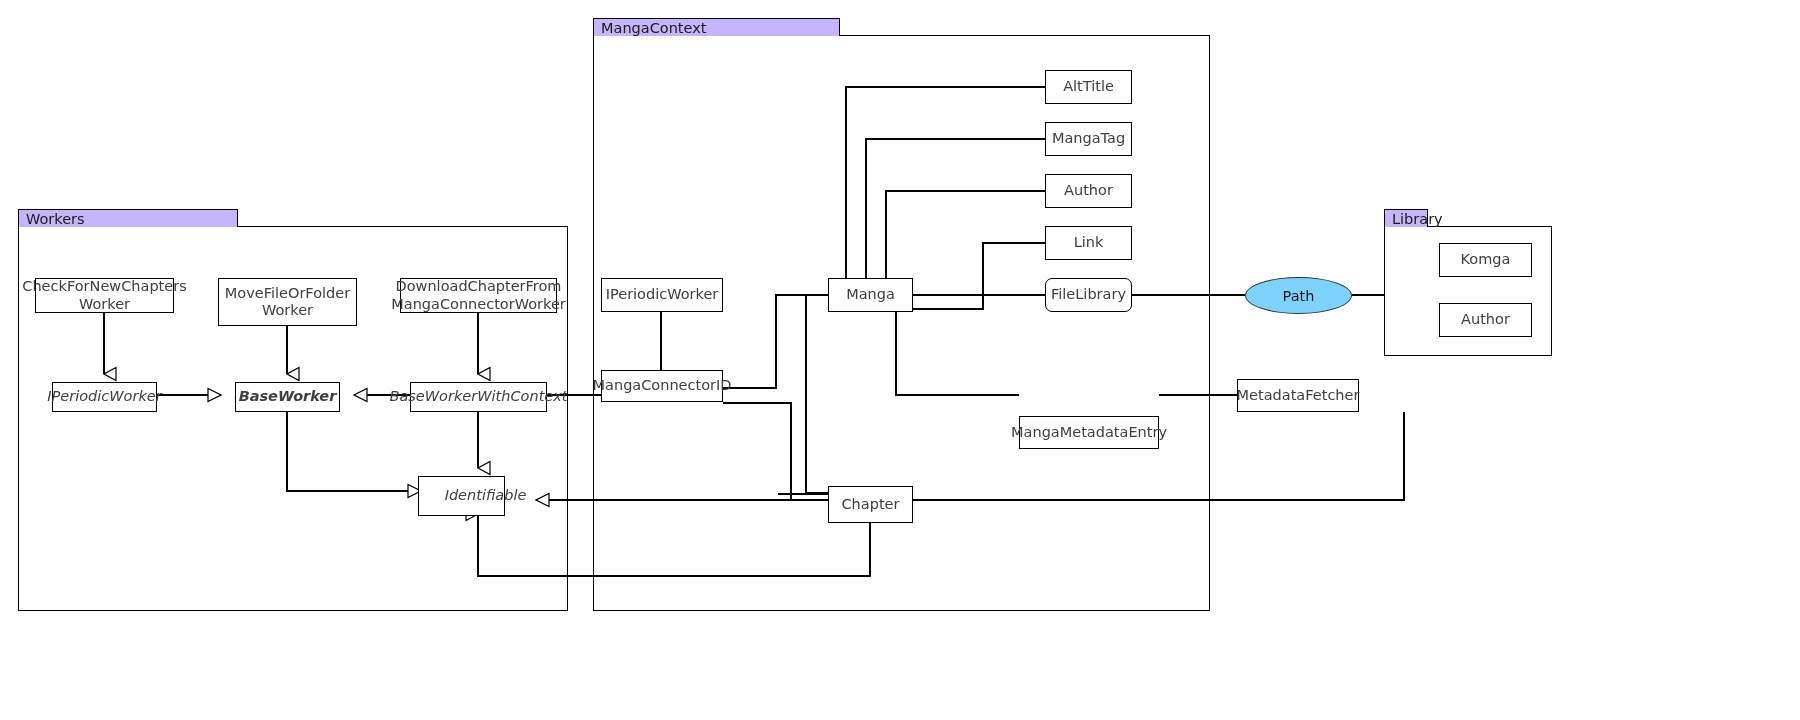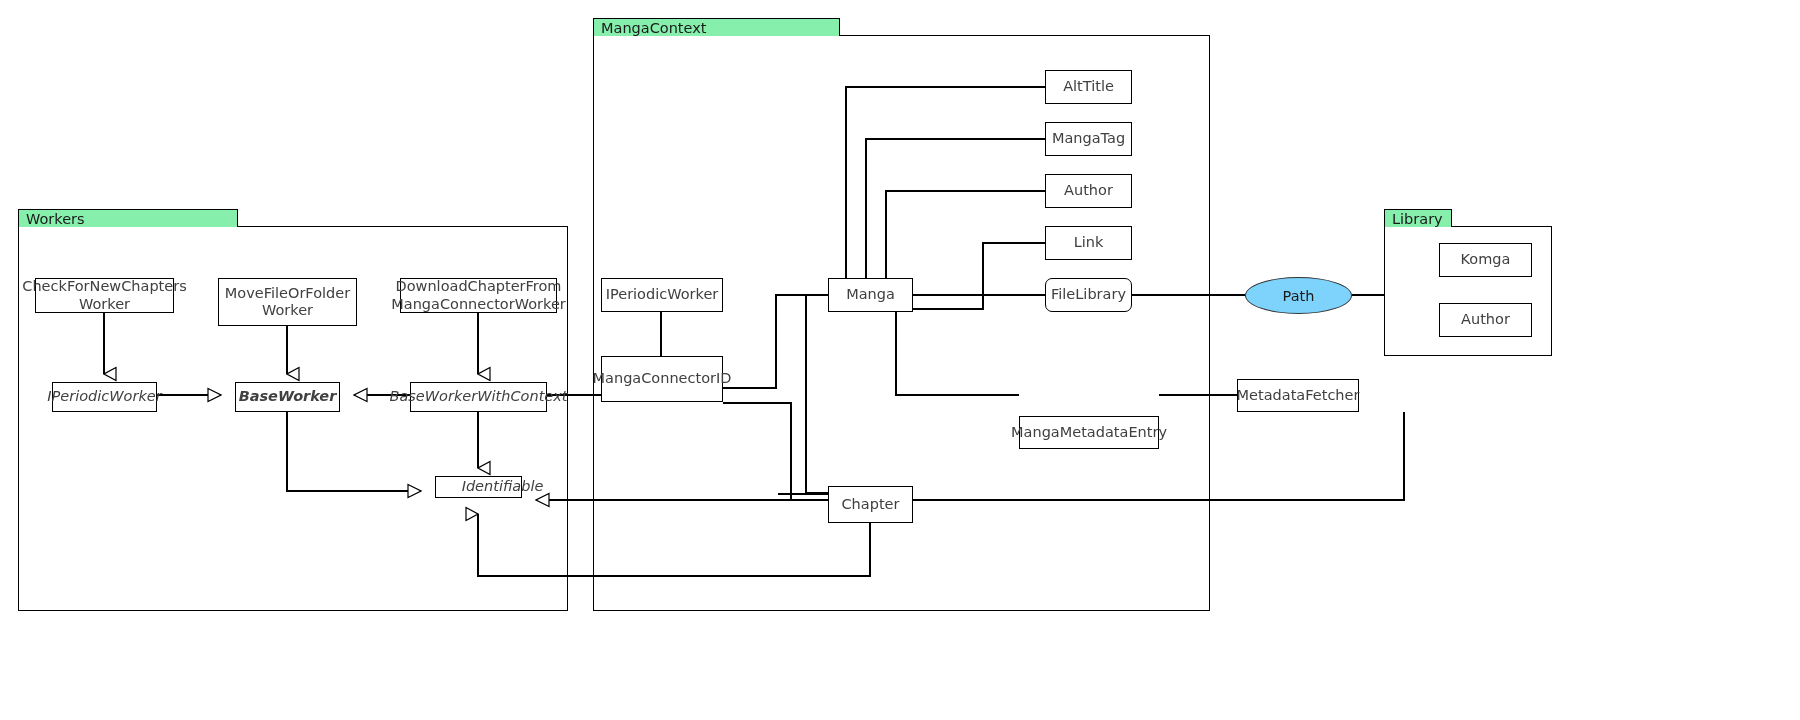--- a/index.html
+++ b/index.html
@@ -31,21 +31,21 @@
   .pkg-body {
     position: absolute;
     border: 1.3px solid #000;
     background: transparent;
     box-sizing: border-box;
   }
   .pkg-tab {
     position: absolute;
     border: 1.3px solid #000;
     border-bottom: none;
-    background: #86efac;
+    background: #c4b5fd;
     box-sizing: border-box;
     font-size: 14.5px;
     color: #1a1a1a;
     display: flex;
     align-items: center;
     padding-left: 7px;
     z-index: 3;
   }
   .node {
     position: absolute;
@@ -88,21 +88,21 @@
   <div class="pkg-tab" style="left:18px; top:209px; width:220px; height:18px;">
     <span>Workers</span>
   </div>
 
   <div class="pkg-body" style="left:593px; top:35px; width:617px; height:576px;"></div>
   <div class="pkg-tab" style="left:593px; top:18px; width:247px; height:18px;">
     <span>MangaContext</span>
   </div>
 
   <div class="pkg-body" style="left:1384px; top:226px; width:168px; height:130px;"></div>
-  <div class="pkg-tab" style="left:1384px; top:209px; width:68px; height:18px;">
+  <div class="pkg-tab" style="left:1384px; top:209px; width:44px; height:18px;">
     <span>Library</span>
   </div>
 
   <svg id="wires" viewBox="0 0 1800 720" xmlns="http://www.w3.org/2000/svg">
     <defs>
       <marker id="hollow-down" markerWidth="16" markerHeight="14" refX="8" refY="13" orient="auto-start-reverse" markerUnits="userSpaceOnUse">
         <path d="M 1.5 1 L 14.5 1 L 8 13 Z" fill="#ffffff" stroke="#000" stroke-width="1.2"></path>
       </marker>
       <marker id="tri-right" markerWidth="15" markerHeight="16" refX="14" refY="8" orient="auto" markerUnits="userSpaceOnUse">
         <path d="M 1 1.5 L 14 8 L 1 14.5 Z" fill="#ffffff" stroke="#000" stroke-width="1.2"></path>
@@ -176,25 +176,25 @@
 
   <div class="node" style="left:400px; top:278px; width:157px; height:35px;">DownloadChapterFrom
 MangaConnectorWorker</div>
 
   <div class="node abstract" style="left:52px; top:382px; width:105px; height:30px;">IPeriodicWorker</div>
 
   <div class="node abstract" style="left:235px; top:382px; width:105px; height:30px;font-weight:bold;">BaseWorker</div>
 
   <div class="node abstract" style="left:410px; top:382px; width:137px; height:30px;">BaseWorkerWithContext</div>
 
-  <div class="node abstract" style="left:435px; top:476px; width:87px; height:22px;padding-left:48px;">Identifiable</div>
+  <div class="node abstract" style="left:418px; top:476px; width:87px; height:40px;padding-left:48px;">Identifiable</div>
 
   <div class="node" style="left:601px; top:278px; width:122px; height:34px;">IPeriodicWorker</div>
 
-  <div class="node" style="left:601px; top:356px; width:122px; height:46px;">MangaConnectorID</div>
+  <div class="node" style="left:601px; top:370px; width:122px; height:32px;">MangaConnectorID</div>
 
   <div class="node" style="left:828px; top:278px; width:85px; height:34px;">Manga</div>
 
   <div class="node" style="left:828px; top:486px; width:85px; height:37px;">Chapter</div>
 
   <div class="node" style="left:1045px; top:70px; width:87px; height:34px;">AltTitle</div>
 
   <div class="node" style="left:1045px; top:122px; width:87px; height:34px;">MangaTag</div>
 
   <div class="node" style="left:1045px; top:174px; width:87px; height:34px;">Author</div>

